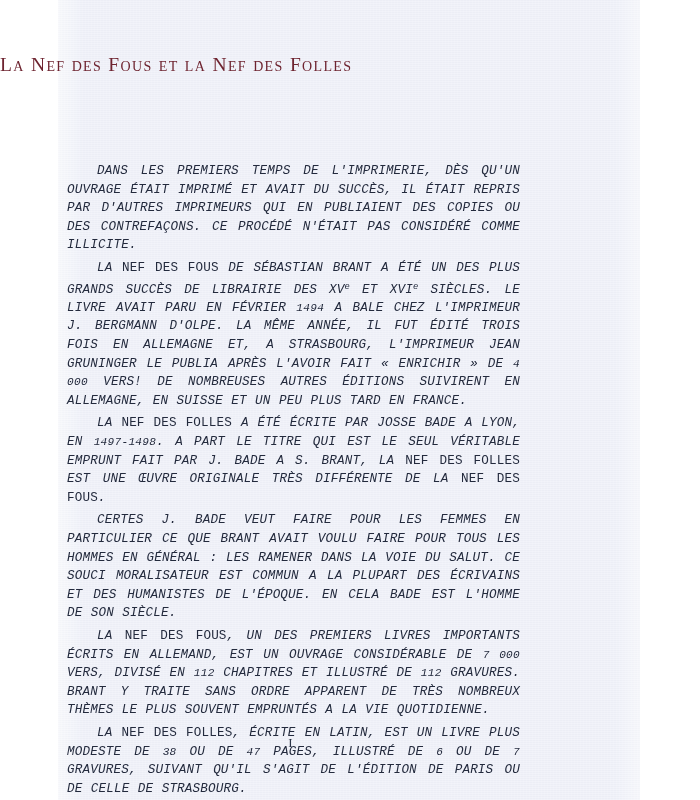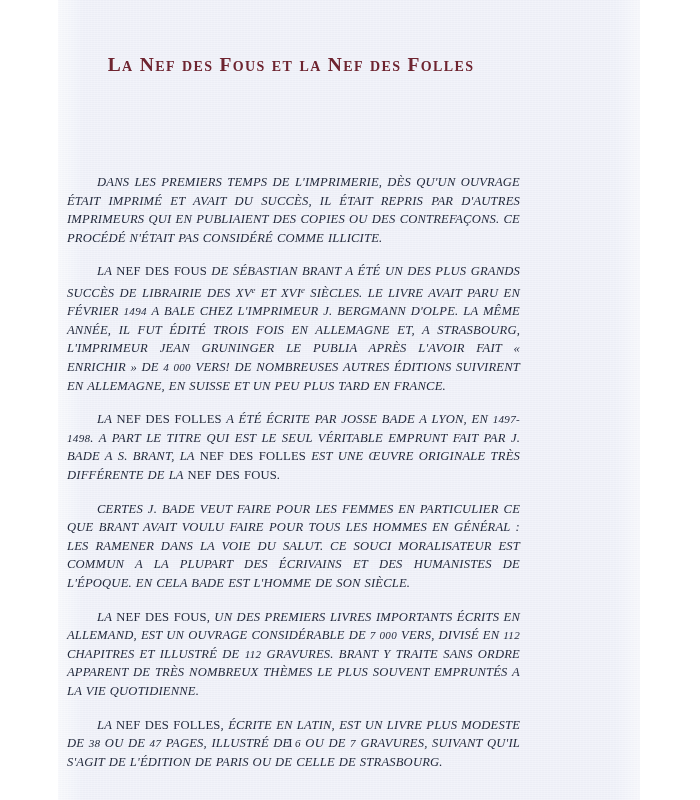--- a/index.html
+++ b/index.html
@@ -51,25 +51,25 @@
     width: 582px;
     height: 800px;
   }
 
   
   .doc-title {
     position: absolute;
     left: 0;
     top: 54px;
     width: 582px;
-    text-align: center;
+    text-align: left;
     color: #6e2430;
     font-family: "Liberation Serif", "DejaVu Serif", serif;
     font-size: 19.5px;
-    font-weight: 700;
+    font-weight: 400;
     font-variant: small-caps;
     letter-spacing: 1.35px;
     white-space: nowrap;
   }
 
   
   .body-block {
     position: absolute;
     left: 67px;
     top: 158px;
@@ -78,23 +78,24 @@
     font-size: 12.6px;
     line-height: 18.6px;
     text-align: justify;
     text-justify: inter-word;
     font-style: italic;
     letter-spacing: 0.18px;
     word-spacing: 0.6px;
   }
 
   .body-block p {
-    margin: 15px 0 0 0;
+    margin: 4px 0 0 0;
     text-indent: 30px;
     text-transform: uppercase;
+    font-family: Liberation Mono, monospace;
   }
 
   
   .roman {
     font-style: normal;
   }
 
   
   .ord {
     font-size: 0.70em;

